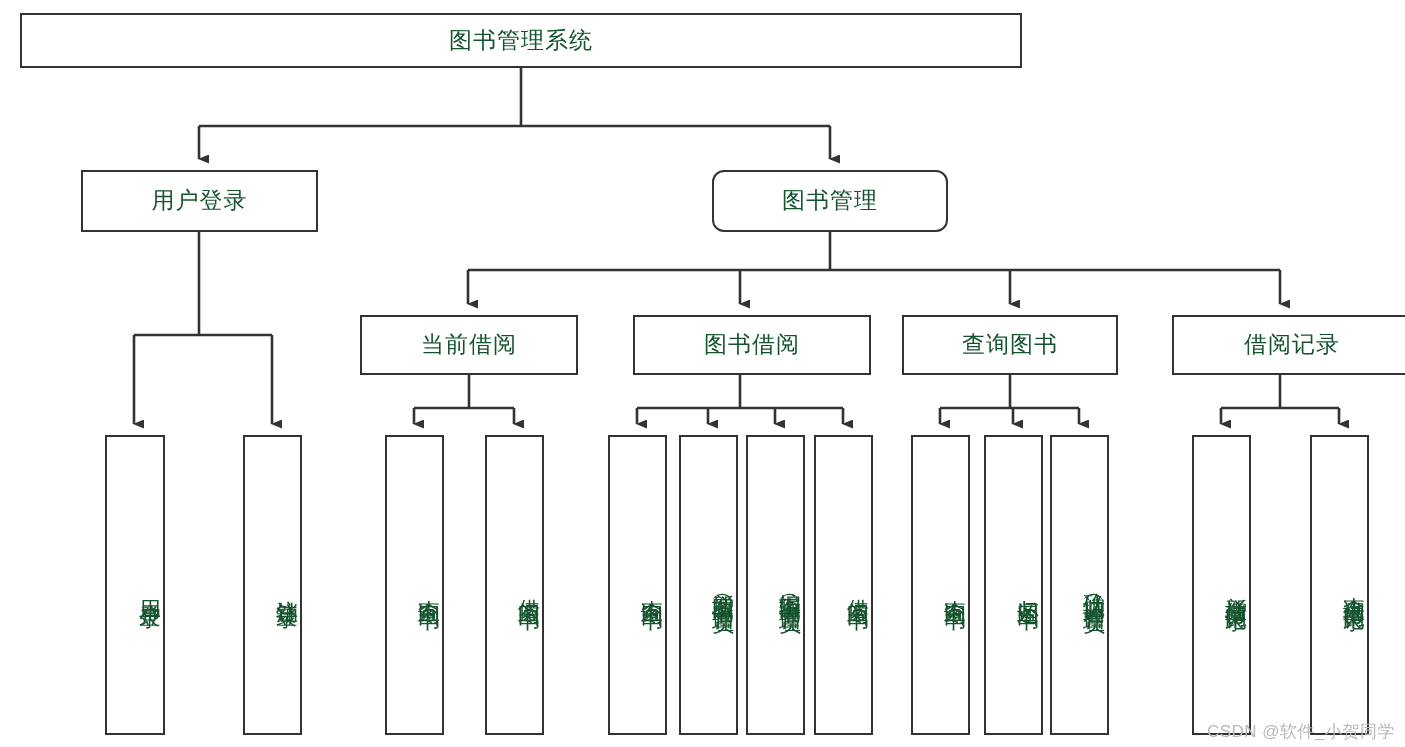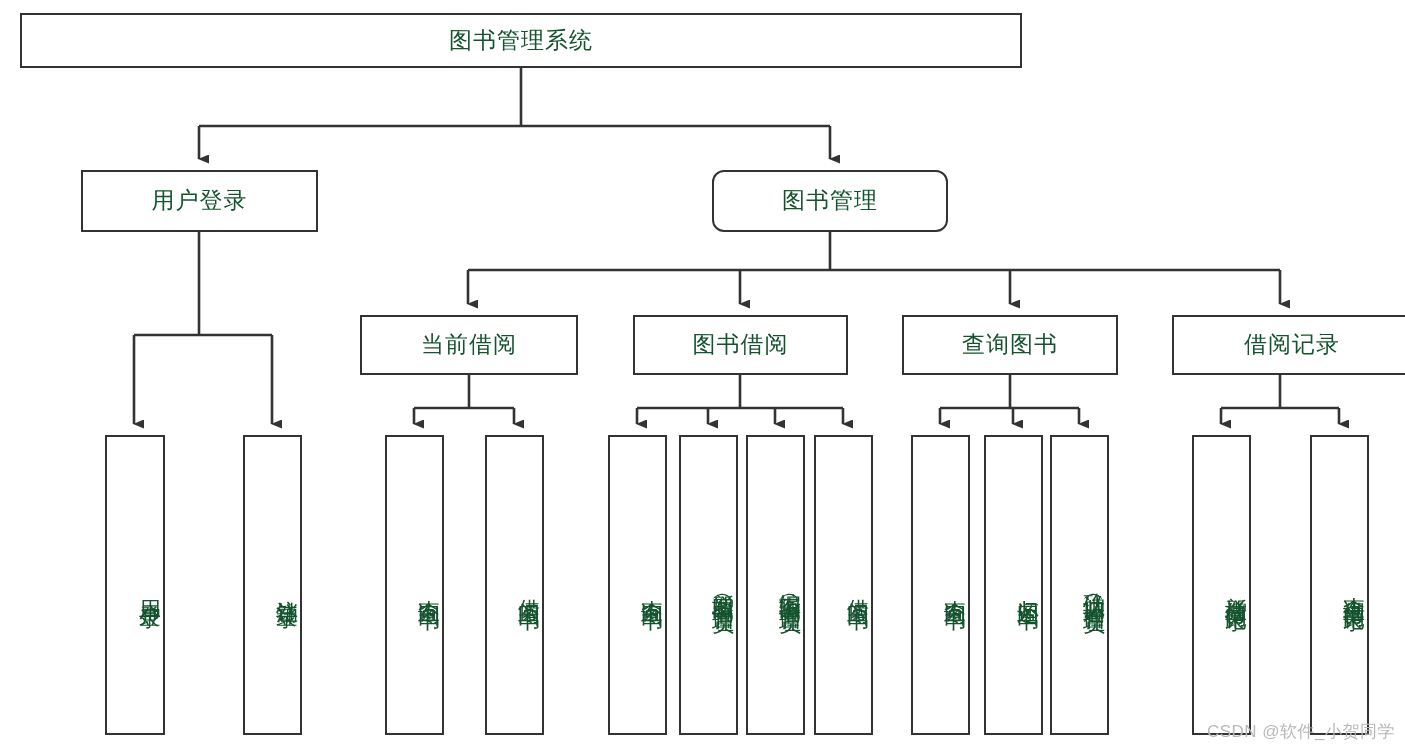--- a/index.html
+++ b/index.html
@@ -123,21 +123,21 @@
   <div class="node horizontal" id="node-level2-0" style="left: 81px; top: 170px; width: 237px; height: 62px;">
     <span class="node-label">用户登录</span>
   </div>
   <div class="node horizontal" id="node-level2-1" style="left: 712px; top: 170px; width: 236px; height: 62px; border-radius: 12px;">
     <span class="node-label">图书管理</span>
   </div>
 
   <div class="node horizontal" id="node-level3-0" style="left: 360px; top: 315px; width: 218px; height: 60px;">
     <span class="node-label">当前借阅</span>
   </div>
-  <div class="node horizontal" id="node-level3-1" style="left: 633px; top: 315px; width: 215px; height: 60px;">
+  <div class="node horizontal" id="node-level3-1" style="left: 633px; top: 315px; width: 238px; height: 60px;">
     <span class="node-label">图书借阅</span>
   </div>
   <div class="node horizontal" id="node-level3-2" style="left: 902px; top: 315px; width: 216px; height: 60px;">
     <span class="node-label">查询图书</span>
   </div>
   <div class="node horizontal" id="node-level3-3" style="left: 1172px; top: 315px; width: 240px; height: 60px;">
     <span class="node-label">借阅记录</span>
   </div>
 
   <div class="node vertical" id="node-leaf-0" style="left: 105px; top: 435px; width: 60px; height: 300px;">

